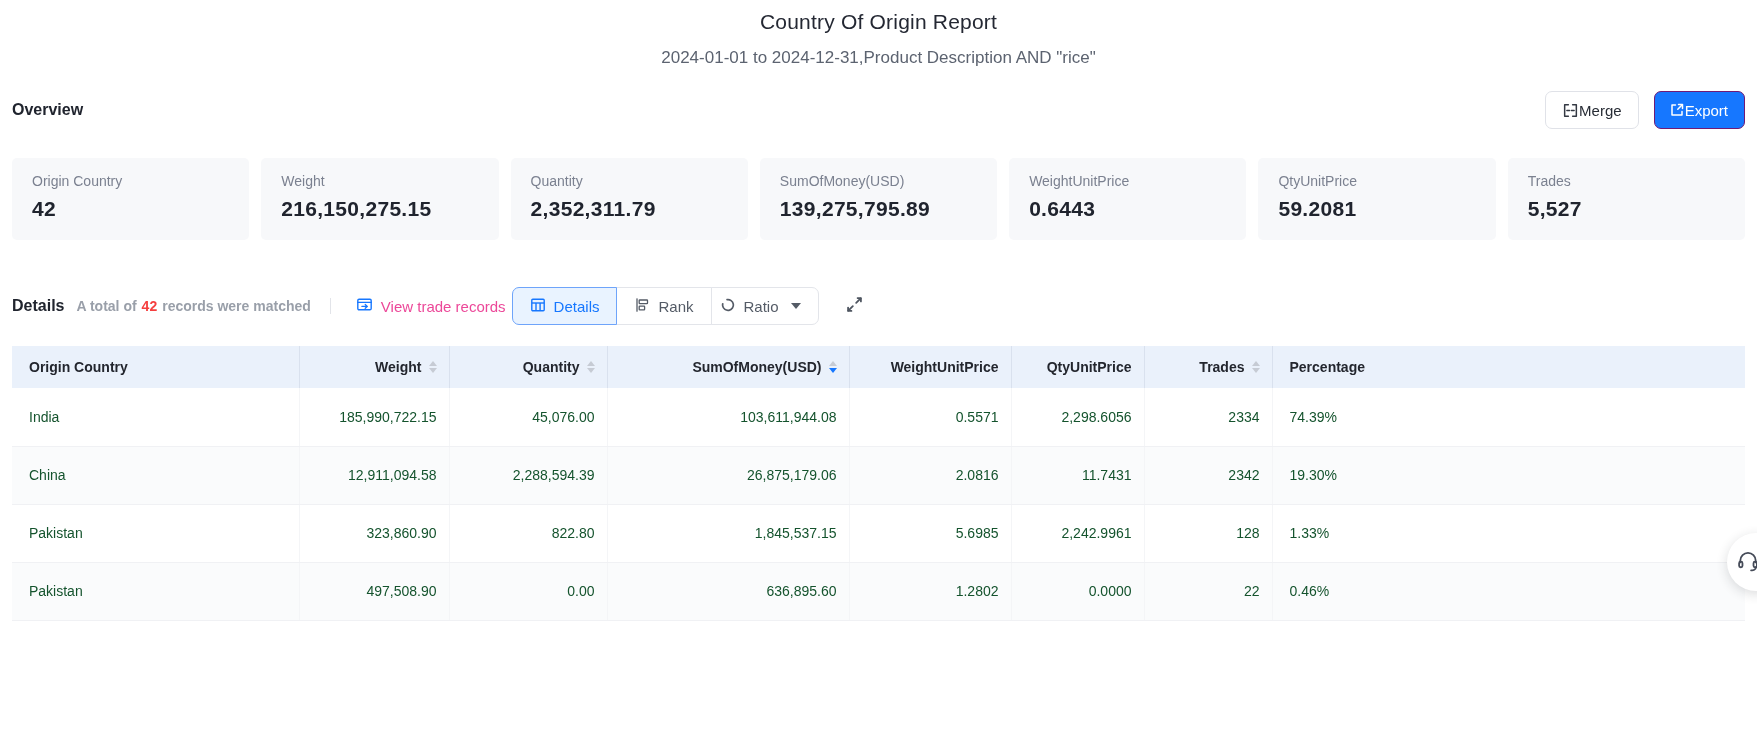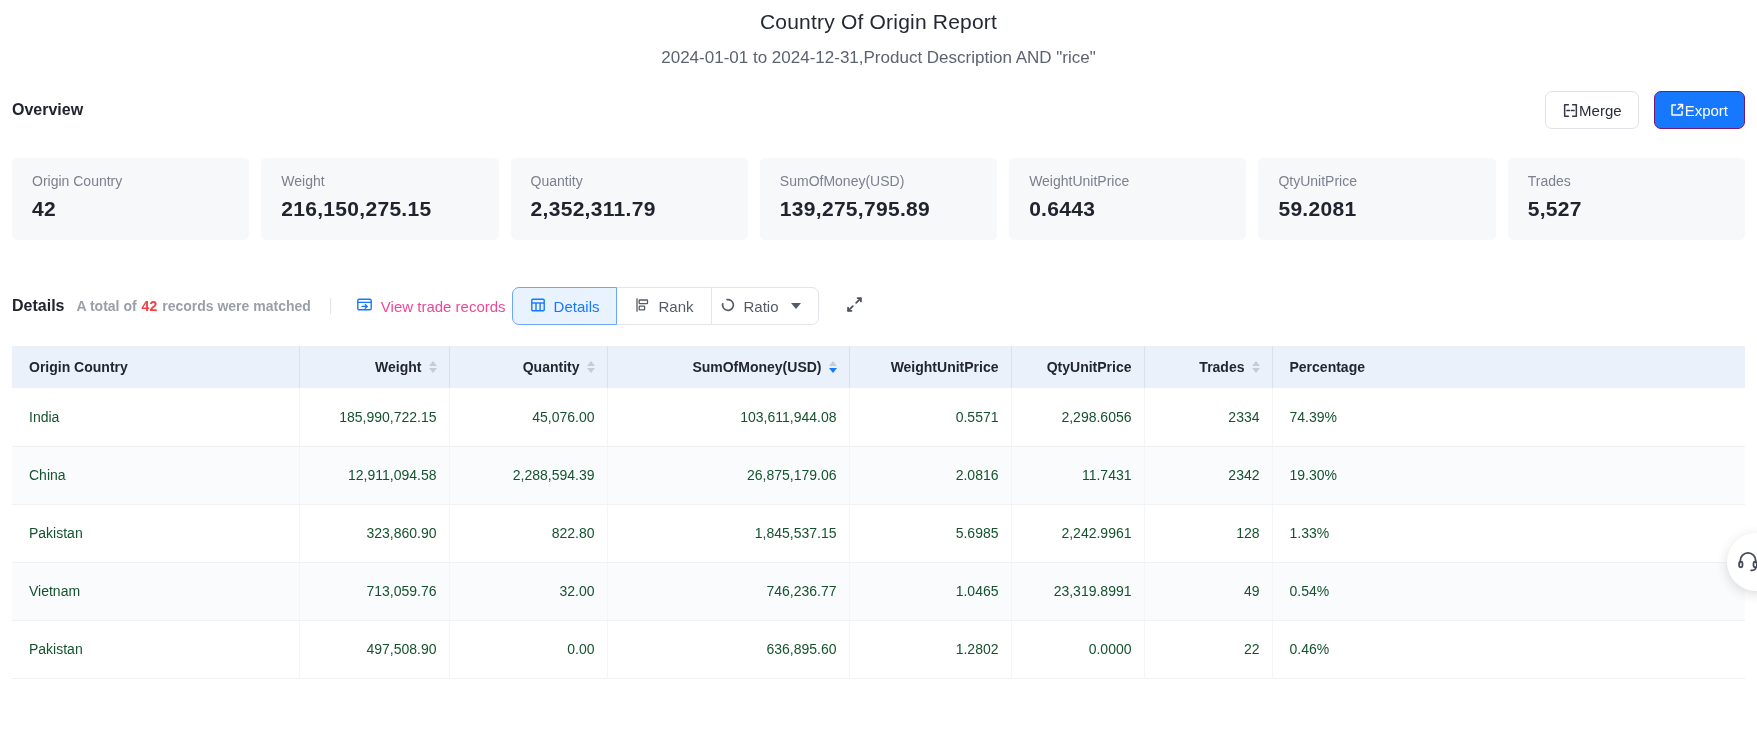--- a/index.html
+++ b/index.html
@@ -311,30 +311,20 @@
             <td class="col-left">Pakistan</td>
             <td class="col-right">323,860.90</td>
             <td class="col-right">822.80</td>
             <td class="col-right">1,845,537.15</td>
             <td class="col-right">5.6985</td>
             <td class="col-right">2,242.9961</td>
             <td class="col-right">128</td>
             <td class="col-left">1.33%</td>
           </tr>
           <tr>
-            <td class="col-left">Vietnam</td>
-            <td class="col-right">713,059.76</td>
-            <td class="col-right">32.00</td>
-            <td class="col-right">746,236.77</td>
-            <td class="col-right">1.0465</td>
-            <td class="col-right">23,319.8991</td>
-            <td class="col-right">49</td>
-            <td class="col-left">0.54%</td>
-          </tr>
-          <tr>
             <td class="col-left">Pakistan</td>
             <td class="col-right">497,508.90</td>
             <td class="col-right">0.00</td>
             <td class="col-right">636,895.60</td>
             <td class="col-right">1.2802</td>
             <td class="col-right">0.0000</td>
             <td class="col-right">22</td>
             <td class="col-left">0.46%</td>
           </tr>
         </tbody>

